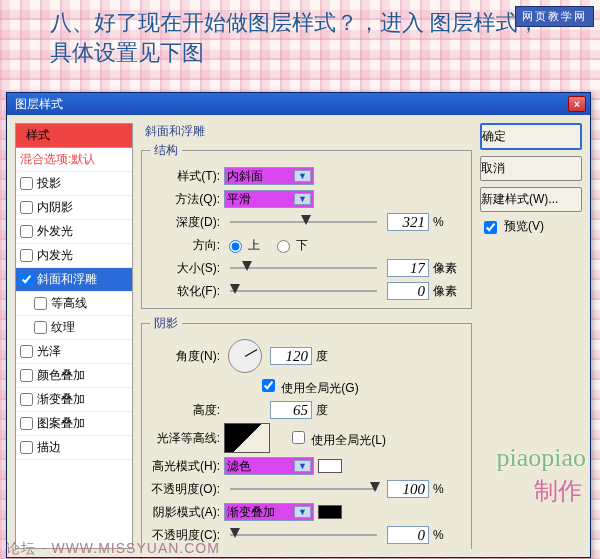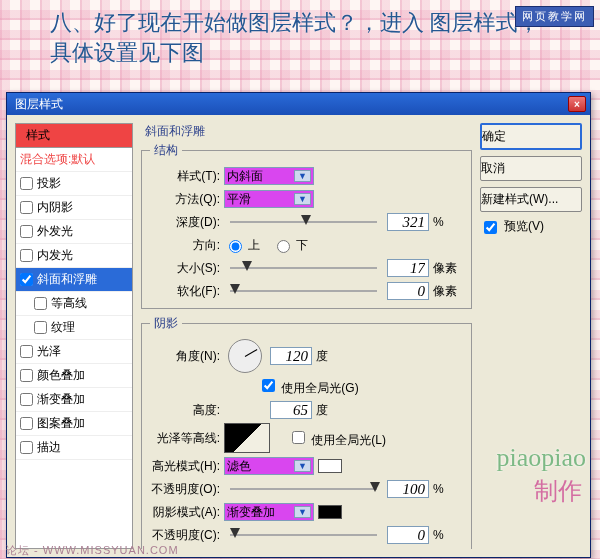--- a/index.html
+++ b/index.html
@@ -46,21 +46,21 @@
   .angle::after { content:""; position:absolute; width:14px; height:1px; background:#000; top:50%; left:50%; transform-origin:left center; transform:rotate(-30deg);}
   .swatch { width:46px; height:30px; border:1px solid #555; display:inline-block; position:relative;}
   .swatch.triangle { background:linear-gradient(135deg,#000 0 50%,#f2efe2 50% 100%);}
   .colorbox { width:24px; height:14px; border:1px solid #555; display:inline-block; }
   .right { width:102px; display:flex; flex-direction:column; gap:6px; align-items:stretch; }
   .btn { background:#f3f1e6; border:1px solid #888; border-radius:2px; padding:3px 0; }
   .btn.primary { border:2px solid #2a6bd8; }
   .preview { display:flex; gap:4px;}
   .watermark { position:absolute; right:14px; bottom:86px; font-family:"Brush Script MT","Comic Sans MS",cursive; color:#7db985; font-size:26px; text-shadow:0 0 3px #fff; pointer-events:none;}
   .watermark2 { position:absolute; right:18px; bottom:52px; font-family:"KaiTi",serif; color:#d46da2; font-size:24px; pointer-events:none;margin-left:32px;}
-  .footer { position:absolute; left:6px; bottom:1px; font-size:11px; color:#aa7f92; letter-spacing:1px;}
+  .footer { position:absolute; left:6px; bottom:1px; font-size:14px; color:#aa7f92; letter-spacing:1px;}
 </style>
 </head>
 <body>
 
 <div class="bg-plaid"></div>
 <div class="overlay-text">八、好了现在开始做图层样式？，进入
 图层样式，具体设置见下图</div>
 <div class="badge">网页教学网</div>
 
 <div class="dialog">

